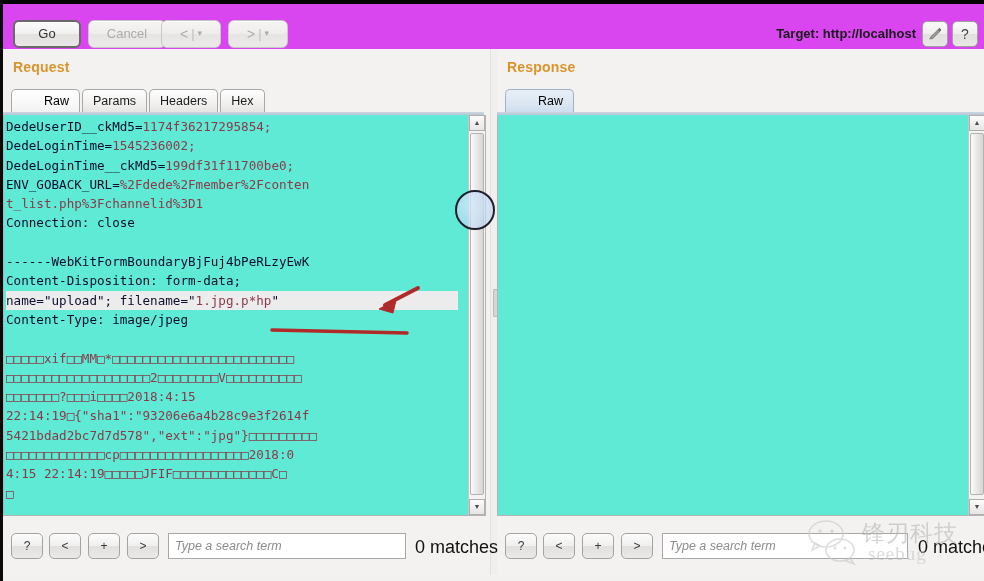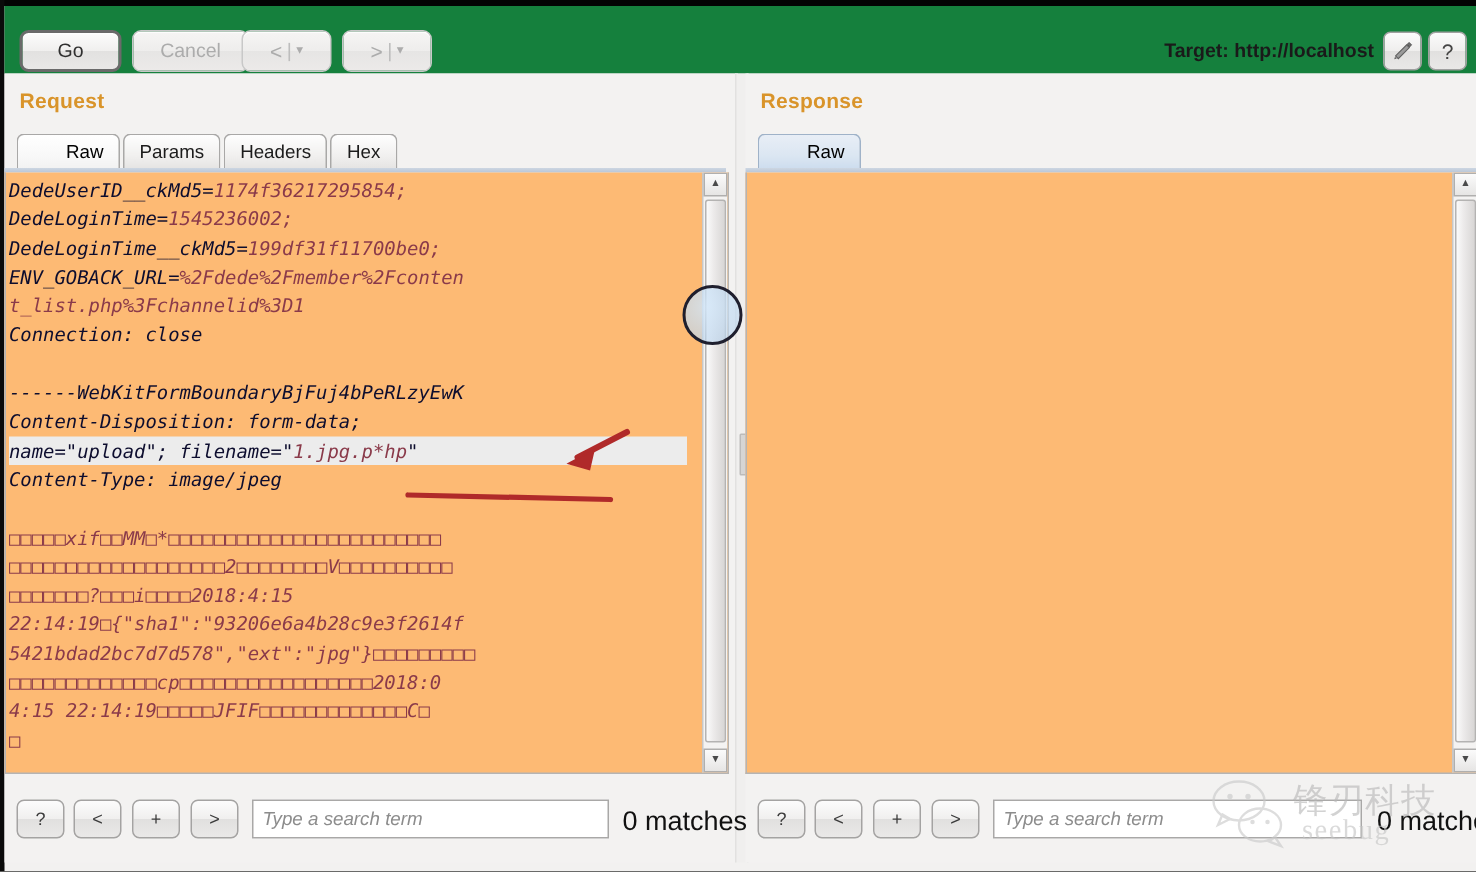--- a/index.html
+++ b/index.html
@@ -25,21 +25,21 @@
     background: #030303;
   }
   .left-strip {
     position: absolute; left: 0; top: 0; width: 3px; height: 581px;
     background: #0a0a0a;
   }
 
   
   .toolbar {
     position: absolute; left: 3px; top: 4px; width: 981px; height: 45px;
-    background: #15803d;
+    background: #d946ef;
   }
   .btn {
     position: absolute;
     box-sizing: border-box;
     border: 1px solid #9b9b9b;
     border-radius: 6px;
     background: linear-gradient(to bottom, #fcfcfc 0%, #f0efee 50%, #e2e1e0 51%, #e9e8e7 100%);
     color: #303030;
     font-size: 13px;
     text-align: center;
@@ -159,25 +159,24 @@
     position: absolute; top: 63px; height: 3px;
     background: linear-gradient(to bottom, #cdd6e2 0%, #b9c6d6 100%);
   }
   #request-panel .tab-underline { left: 0px; width: 481px; }
   #response-panel .tab-underline { left: 0px; width: 487px; }
 
   
   .editor {
     position: absolute;
     top: 66px;
-    background: #fdba74;
+    background: #5eead4;
     border: 1px solid #b5b4b3;
     border-top: none;
     overflow: hidden;
-    font-style: italic;
   }
   #request-editor { left: 0px; width: 481px; height: 400px; }
   #response-editor { left: 0px; width: 487px; height: 400px; }
 
   .editor-text {
     position: absolute; left: 2px; top: 2px;
     width: 452px;
     font-family: "DejaVu Sans Mono", "Liberation Mono", monospace;
     font-size: 12.6px;
     line-height: 19.3px;

